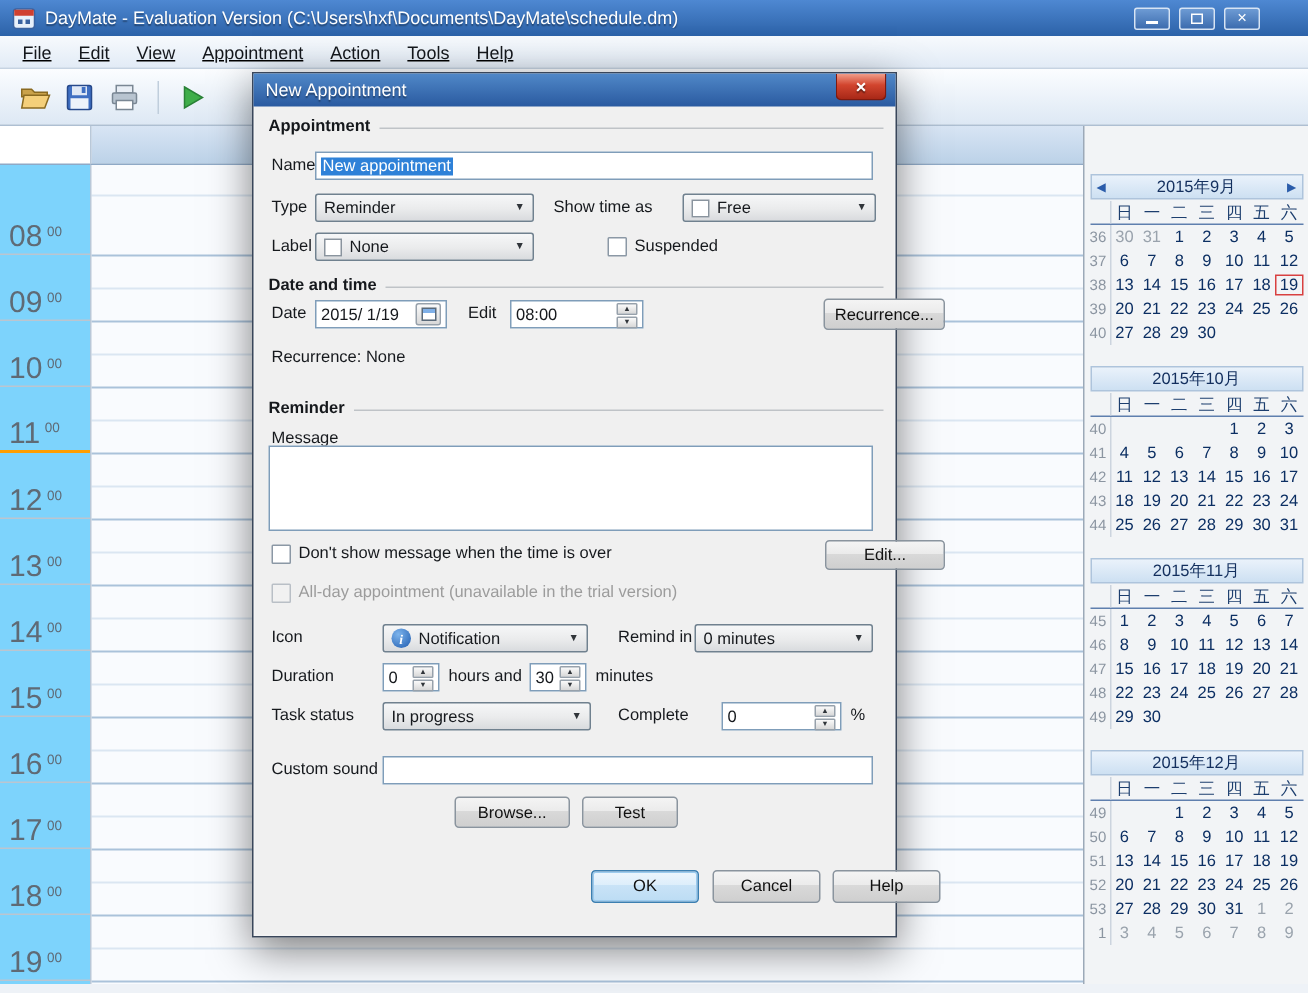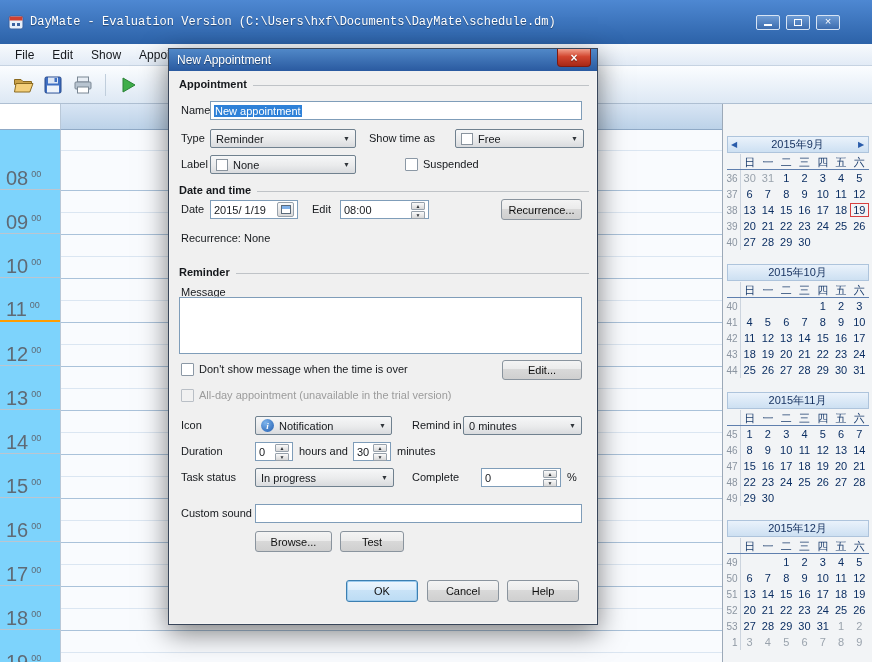--- a/index.html
+++ b/index.html
@@ -1,35 +1,35 @@
 <!DOCTYPE html>
 <html><head>
 <meta charset="utf-8">
 <style>
   * { box-sizing: border-box; margin: 0; padding: 0; }
   html,body { width: 872px; height: 662px; overflow: hidden;
     font-family: "Liberation Sans", sans-serif; }
   .window { position: relative; width: 872px; height: 662px; background:#eef2f7; }
 
   
-  .titlebar { height:44px; background:linear-gradient(#4e88d2,#2c62a8);
-    display:flex; align-items:center; padding:0 8px; color:#fff;font-family:Liberation Mono, monospace; }
+  .titlebar { height:24px; background:linear-gradient(#4e88d2,#2c62a8);
+    display:flex; align-items:center; padding:0 8px; color:#fff; }
   .app-icon { width:16px; height:16px; margin-right:6px; flex:none; }
   .win-title { font-size:12px; text-shadow:0 1px 1px rgba(0,0,0,.4); white-space:nowrap;
     overflow:hidden; flex:1; }
   .win-btns { display:flex; gap:6px; margin-right:24px; }
   .win-btn { width:24px; height:15px; border:1px solid #d7e4f4; border-radius:2px;
     background:linear-gradient(#6d9bd4,#3c6cae); color:#fff; display:flex;
     align-items:center; justify-content:center; font-size:11px; line-height:1; cursor:default; }
   .max-glyph { width:8px; height:7px; border:1px solid #fff; }
   .min-glyph { width:8px; height:2px; background:#fff; margin-top:6px; }
 
   
   .menubar { height:22px; background:linear-gradient(#f7fafd,#e2ebf6);
-    border-bottom:1px solid #c6d3e2; display:flex; align-items:stretch; padding-left:6px; }
+    border-bottom:1px solid #c6d3e2; display:flex; align-items:stretch; padding-left:6px;text-decoration:underline; }
   .menu-item { padding:0 9px; font-size:12px; color:#14171c; display:flex; align-items:center; }
 
   
   .toolbar { height:38px; background:linear-gradient(#fbfdff,#dde8f4);
     border-bottom:1px solid #aebfd2; display:flex; align-items:center; padding:0 8px; }
   .tb-btn { width:30px; height:28px; display:flex; align-items:center; justify-content:center;
     border-radius:3px; }
   .tb-sep { width:1px; height:22px; background:#c0cedc; margin:0 7px; }
 
   
@@ -114,21 +114,21 @@
     color:#30353a; background:linear-gradient(#fafafa,#d8d8d8); border:1px solid #97a1ab;
     border-radius:1px; font-weight:normal; }
   .inner-btn { margin-left:auto; width:17px; height:15px; display:flex; align-items:center;
     justify-content:center; background:linear-gradient(#fafafa,#d8d8d8);
     border:1px solid #97a1ab; border-radius:2px; }
   .cal-ico { width:10px; height:9px; border:1px solid #5a6a7a;
     background:linear-gradient(#7fb0e8 0 3px, #fff 3px); }
 
   .btn { position:absolute; display:flex; align-items:center; justify-content:center;
     background:linear-gradient(#f4f4f4,#ebebeb 45%,#d9d9d9 46%,#cfcfcf);
-    border:1px solid #8a949e; border-radius:3px; font-size:11px; color:#111; }
+    border:1px solid #8a949e; border-radius:3px; font-size:11px; color:#111;margin-left:48px; }
   .btn.default { border-color:#3c7fb1;
     box-shadow:0 0 0 1px #9ccbee inset;
     background:linear-gradient(#eef6fd,#ddeefb 45%,#c9e3f7 46%,#bcdcf4); }
 
   .cb { position:absolute; width:13px; height:13px; background:#fff; border:1px solid #8b98a5;
     border-radius:1px; }
   .cb.disabled { background:#f1f1f1; border-color:#b9bfc6; }
 </style>
 </head>
 <body>
@@ -152,21 +152,21 @@
         </div>
       <div class="win-btn">
           <span>×</span>
         </div>
     </div>
   </div>
 
   <div class="menubar">
       <div class="menu-item">File</div>
       <div class="menu-item">Edit</div>
-      <div class="menu-item">Show</div>
+      <div class="menu-item">View</div>
       <div class="menu-item">Appointment</div>
       <div class="menu-item">Action</div>
       <div class="menu-item">Tools</div>
       <div class="menu-item">Help</div>
     </div>
 
   <div class="toolbar">
     <div class="tb-btn">
       <svg width="22" height="22" viewBox="0 0 22 22">
         <path fill="#caa24a" stroke="#8a6a20" d="M2.5 5.5h6.5l2 2h8.5v3h-17z"></path>

